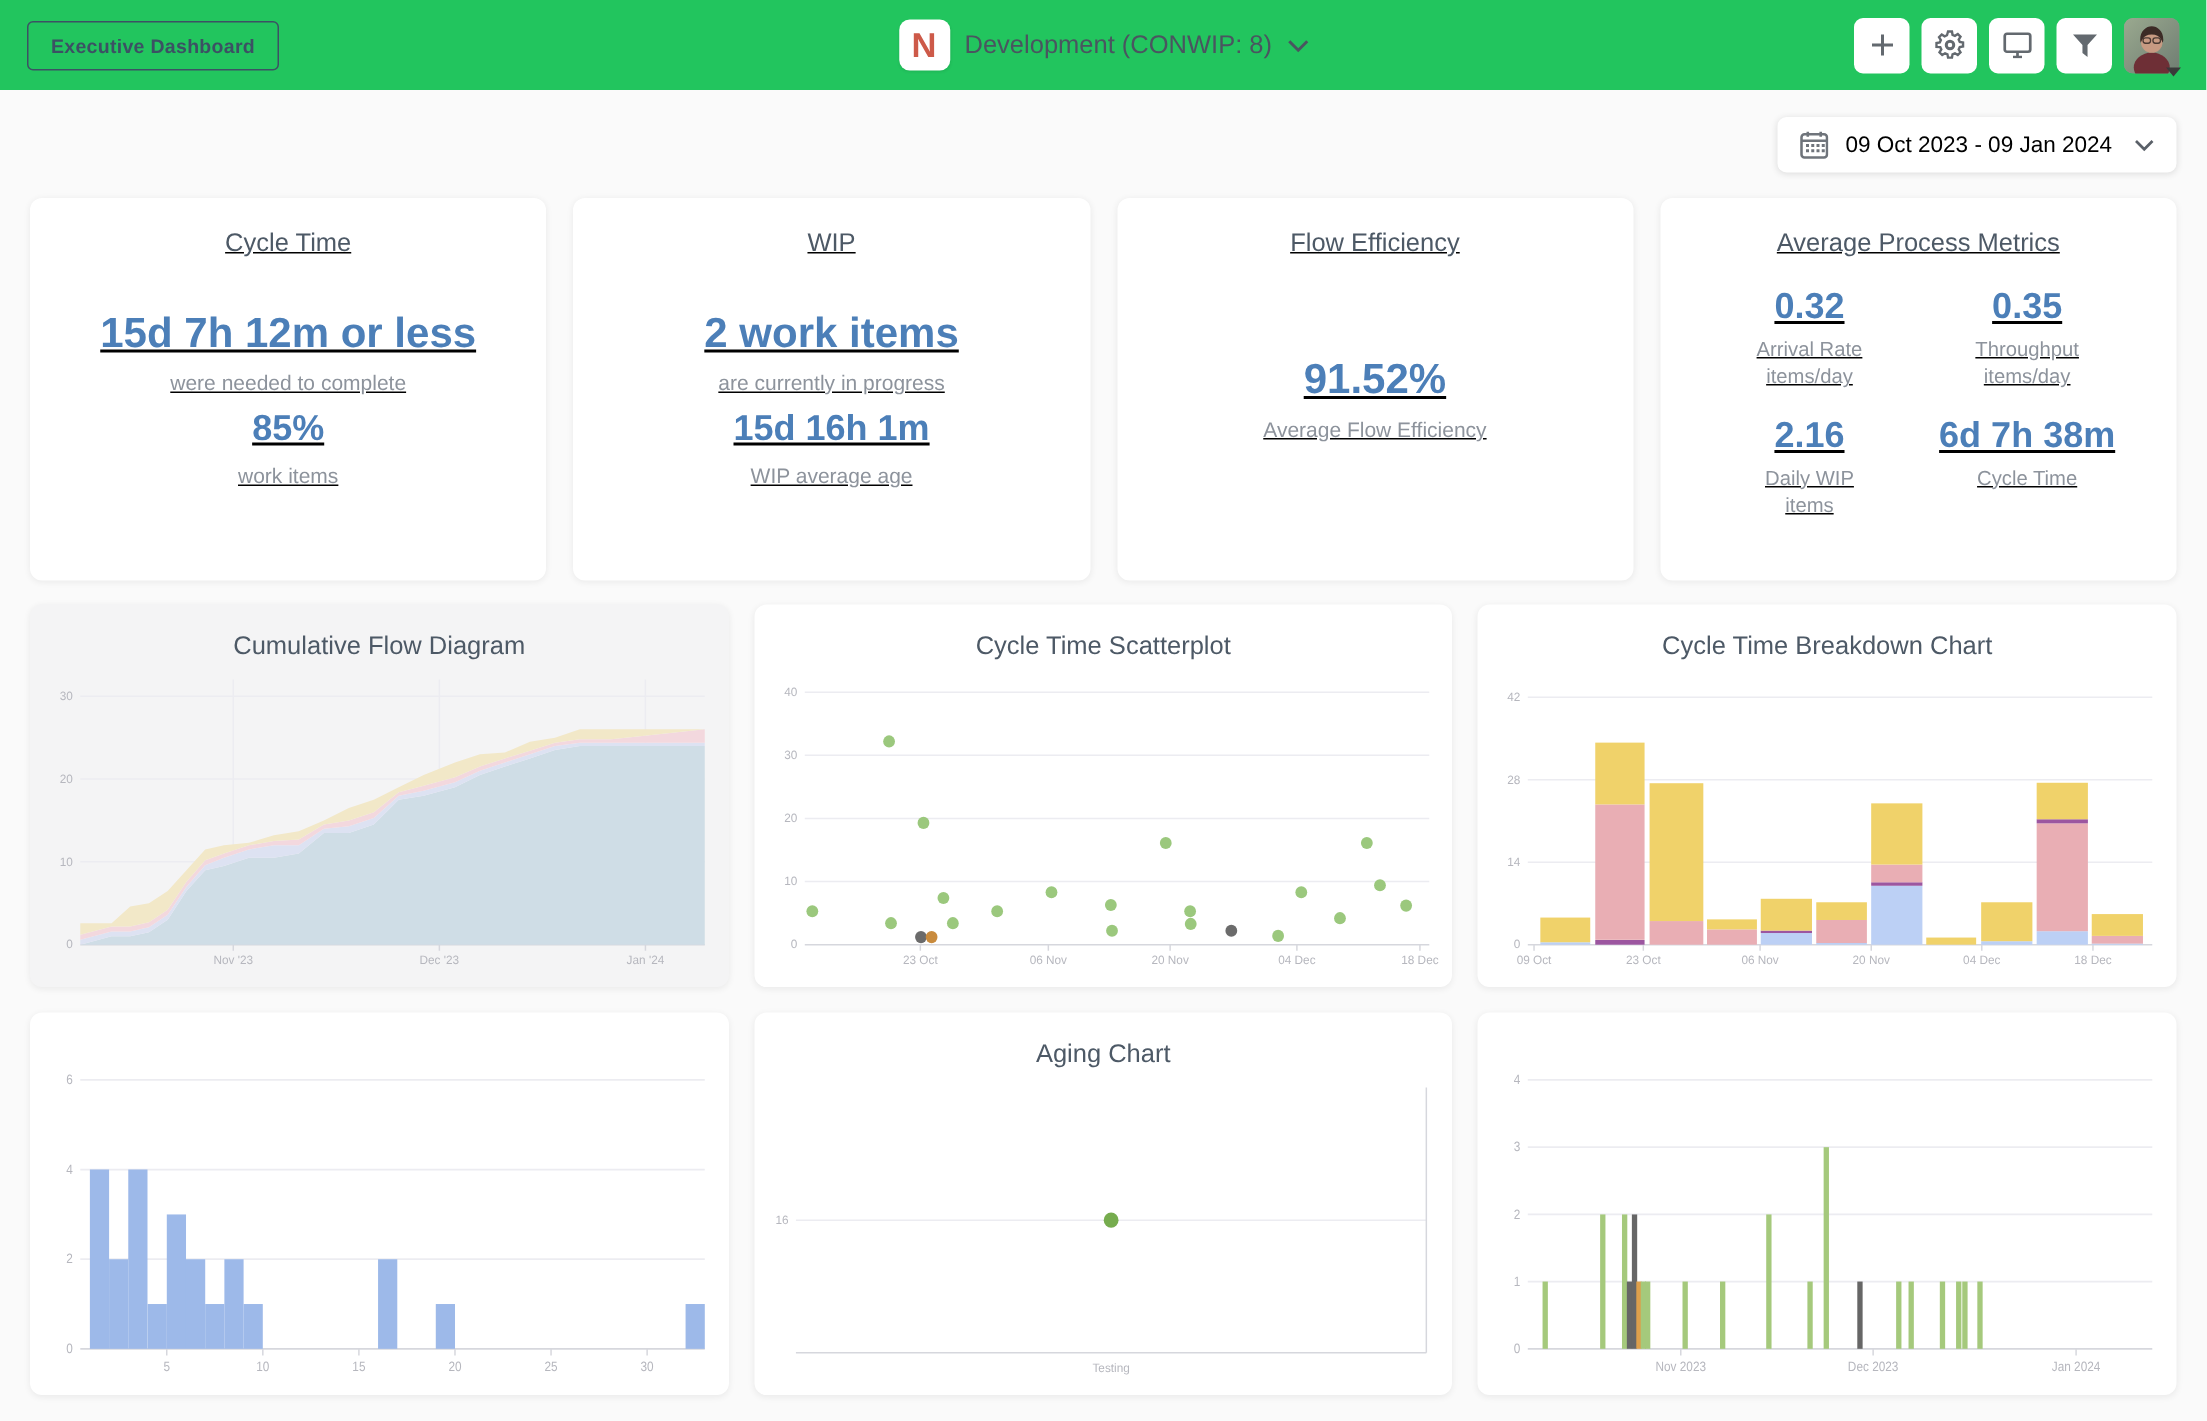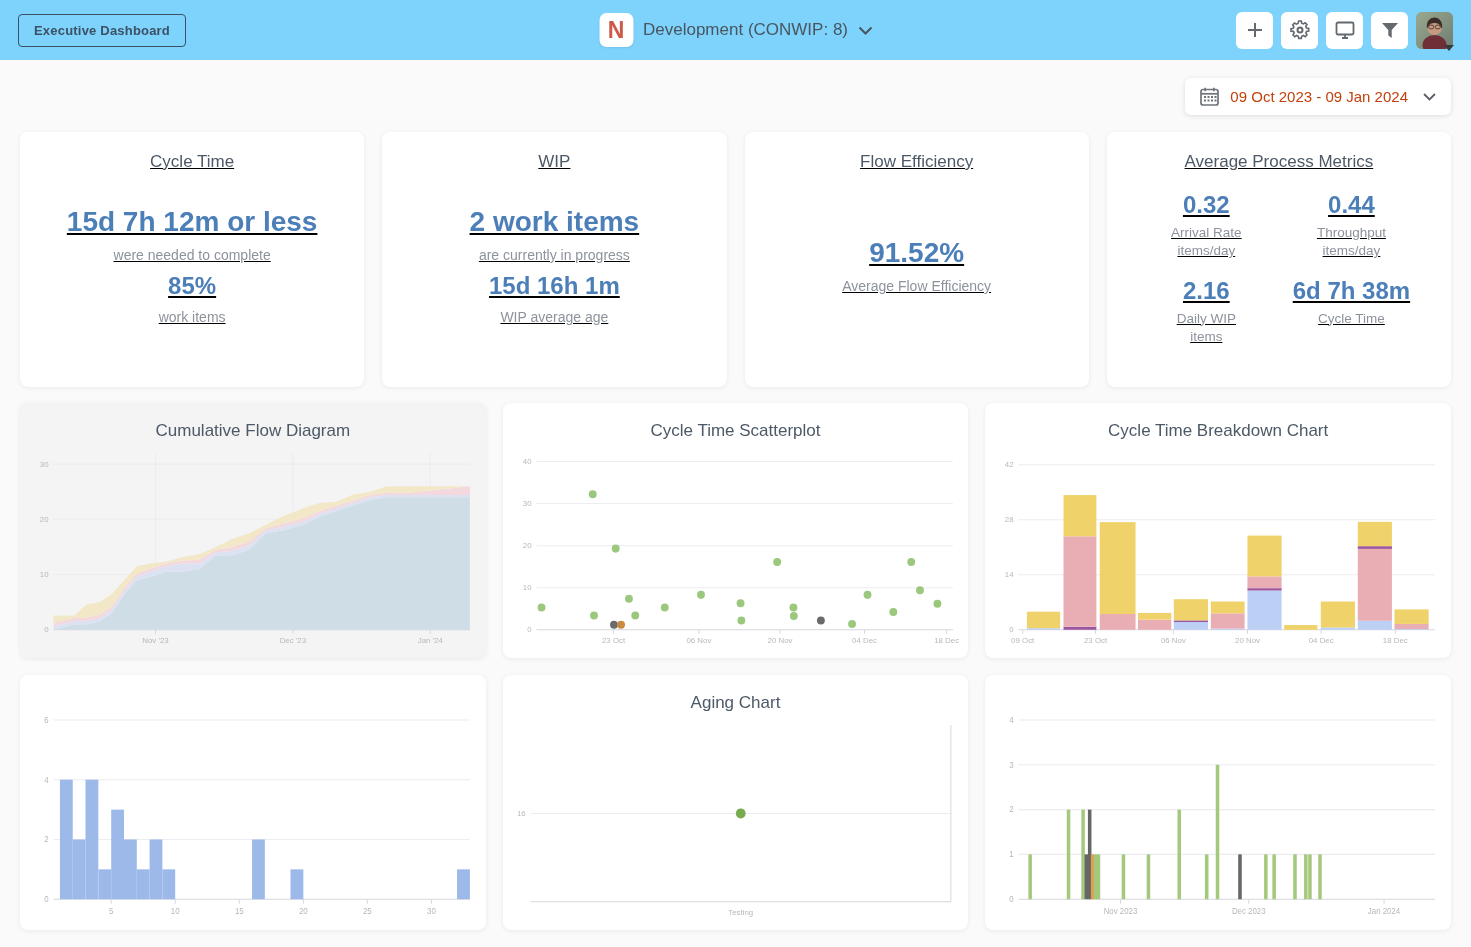--- a/index.html
+++ b/index.html
@@ -3,42 +3,42 @@
 <meta charset="utf-8">
 <style>
   html,body{margin:0;padding:0;}
   body{
     width:1471px;height:947px;overflow:hidden;
     background:#fafafa;
     font-family:"Liberation Sans",sans-serif;
     -webkit-font-smoothing:antialiased;
   }
   
-  .topbar{height:60px;background:#7dd3fc;display:flex;align-items:center;padding:0 18px;position:relative;}
+  .topbar{height:60px;background:#22c55e;display:flex;align-items:center;padding:0 18px;position:relative;}
   .exec-btn{
     border:1px solid #3c5164;color:#3c5164;background:transparent;border-radius:4px;
     padding:8px 15px;font-size:13px;font-weight:700;font-family:inherit;cursor:pointer;letter-spacing:.2px;
   }
   .board{position:absolute;left:50%;transform:translateX(-50%);display:flex;align-items:center;gap:10px;cursor:pointer;}
   .logo{width:34px;height:34px;background:#fff;border-radius:7px;display:flex;align-items:center;justify-content:center;
         color:#cd5a49;font-weight:800;font-size:23px;box-shadow:0 1px 2px rgba(0,0,0,.08);}
   .board-name{font-size:17px;color:#4a5560;}
   .topbar-right{margin-left:auto;display:flex;gap:8px;align-items:center;}
   .iconbtn{width:37px;height:37px;background:#fff;border:0;border-radius:6px;display:flex;align-items:center;
            justify-content:center;color:#63696f;cursor:pointer;padding:0;}
   .iconbtn svg{display:block;}
   .avatar{width:37px;height:37px;border-radius:6px;position:relative;cursor:pointer;overflow:visible;}
   .avatar svg{border-radius:6px;display:block;}
   .avatar .caret{position:absolute;right:-1px;bottom:-2px;width:0;height:0;
     border-left:5px solid transparent;border-right:5px solid transparent;border-top:6px solid #3a3a3a;}
   
   .daterow{display:flex;justify-content:flex-end;padding:18px 20px 0;}
   .datepicker{background:#fff;border-radius:6px;box-shadow:0 1px 5px rgba(0,0,0,.12);
     display:flex;align-items:center;gap:11px;padding:9px 15px;cursor:pointer;}
-  .datepicker .dtext{font-size:15px;color:#c2410c;}
+  .datepicker .dtext{font-size:15px;color:#000000;}
   
   .card{background:#fff;border-radius:8px;box-shadow:0 1px 5px rgba(0,0,0,.07);}
   .card.muted{background:#f4f4f5;}
   .card-title{font-size:17px;color:#4d5966;font-weight:500;text-align:center;margin:0;}
   
   .metrics-row{display:grid;grid-template-columns:repeat(4,1fr);gap:18px;padding:17px 20px 0;text-decoration:underline;}
   .metric-card{height:255px;display:flex;flex-direction:column;padding-top:20px;box-sizing:border-box;}
   .metric-body{flex:1;display:flex;flex-direction:column;justify-content:center;align-items:center;gap:9px;padding-bottom:28px;}
   .big{color:#4c7fb8;font-size:28px;font-weight:700;}
   .mid{color:#4c7fb8;font-size:24px;font-weight:700;}
@@ -181,21 +181,21 @@
 
   <div class="card metric-card">
     <h2 class="card-title">Average Process Metrics</h2>
     <div class="apm-grid">
       <div class="apm-cell">
         <div class="apm-val">0.32</div>
         <div class="apm-lbl"><span>Arrival Rate</span><br>
         <span>items/day</span></div>
       </div>
       <div class="apm-cell">
-        <div class="apm-val">0.44</div>
+        <div class="apm-val">0.35</div>
         <div class="apm-lbl"><span>Throughput</span><br>
         <span>items/day</span></div>
       </div>
       <div class="apm-cell">
         <div class="apm-val">2.16</div>
         <div class="apm-lbl"><span>Daily WIP</span><br>
         <span>items</span></div>
       </div>
       <div class="apm-cell">
         <div class="apm-val">6d 7h 38m</div>

